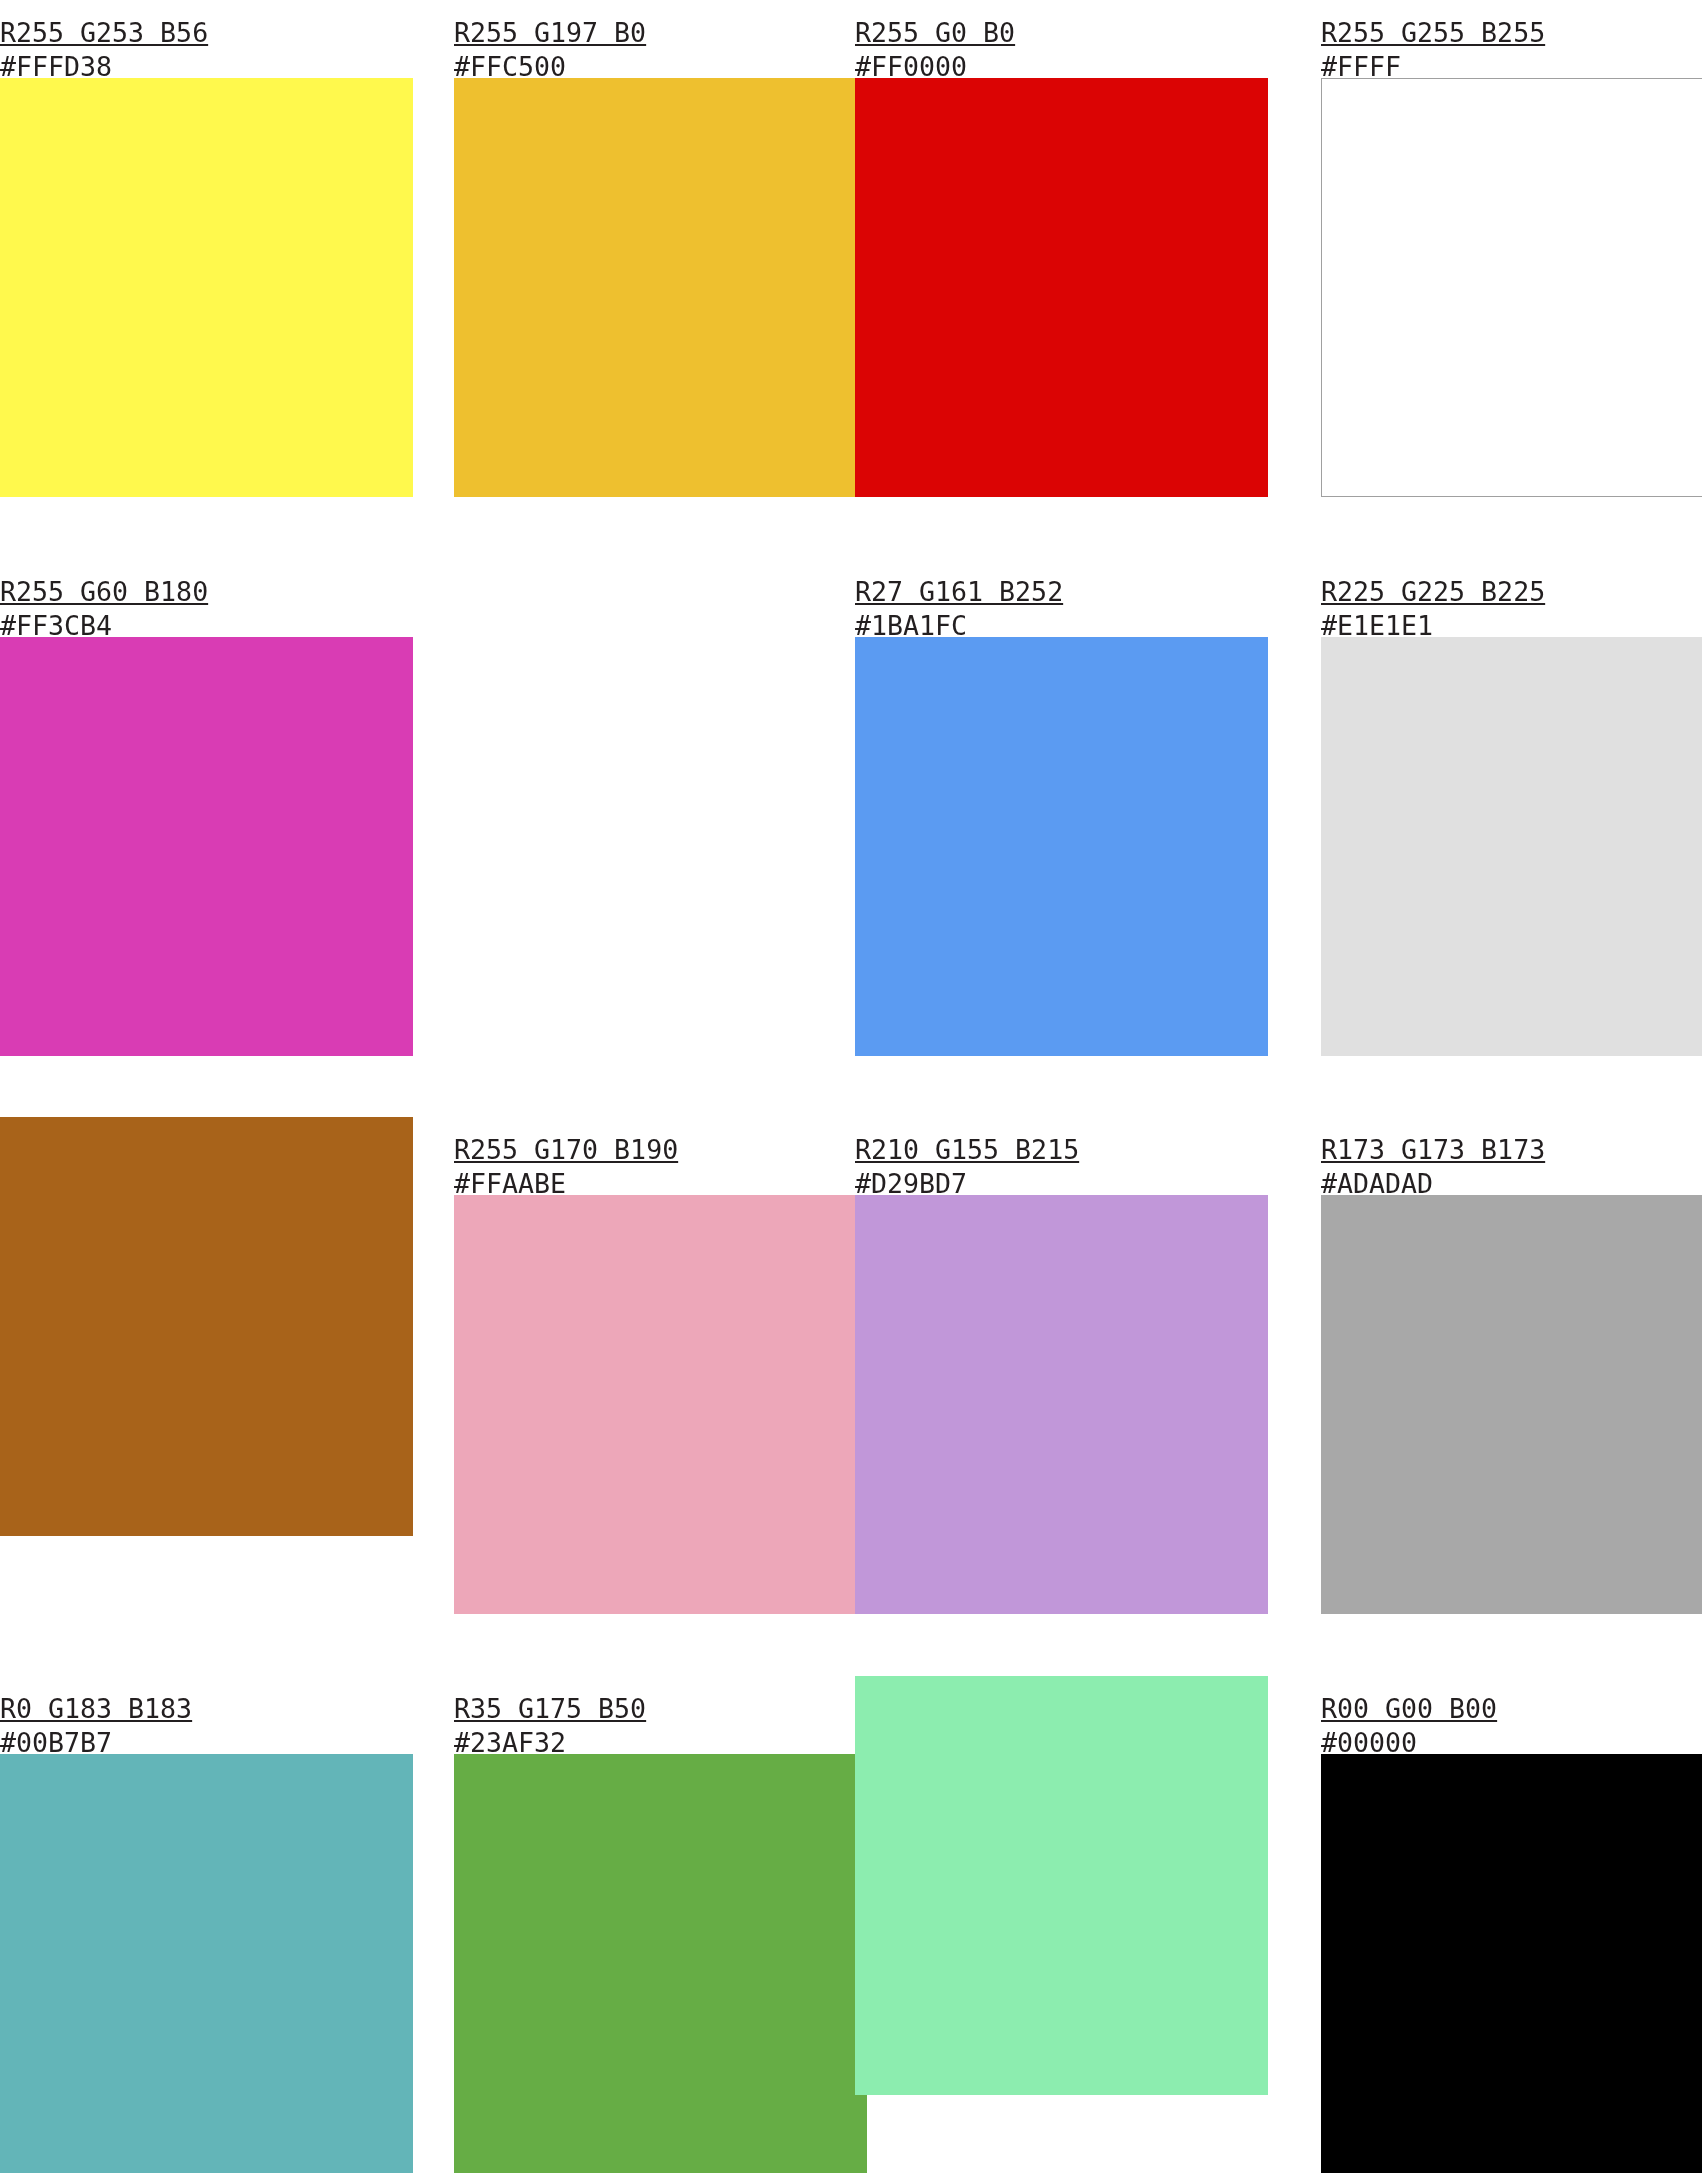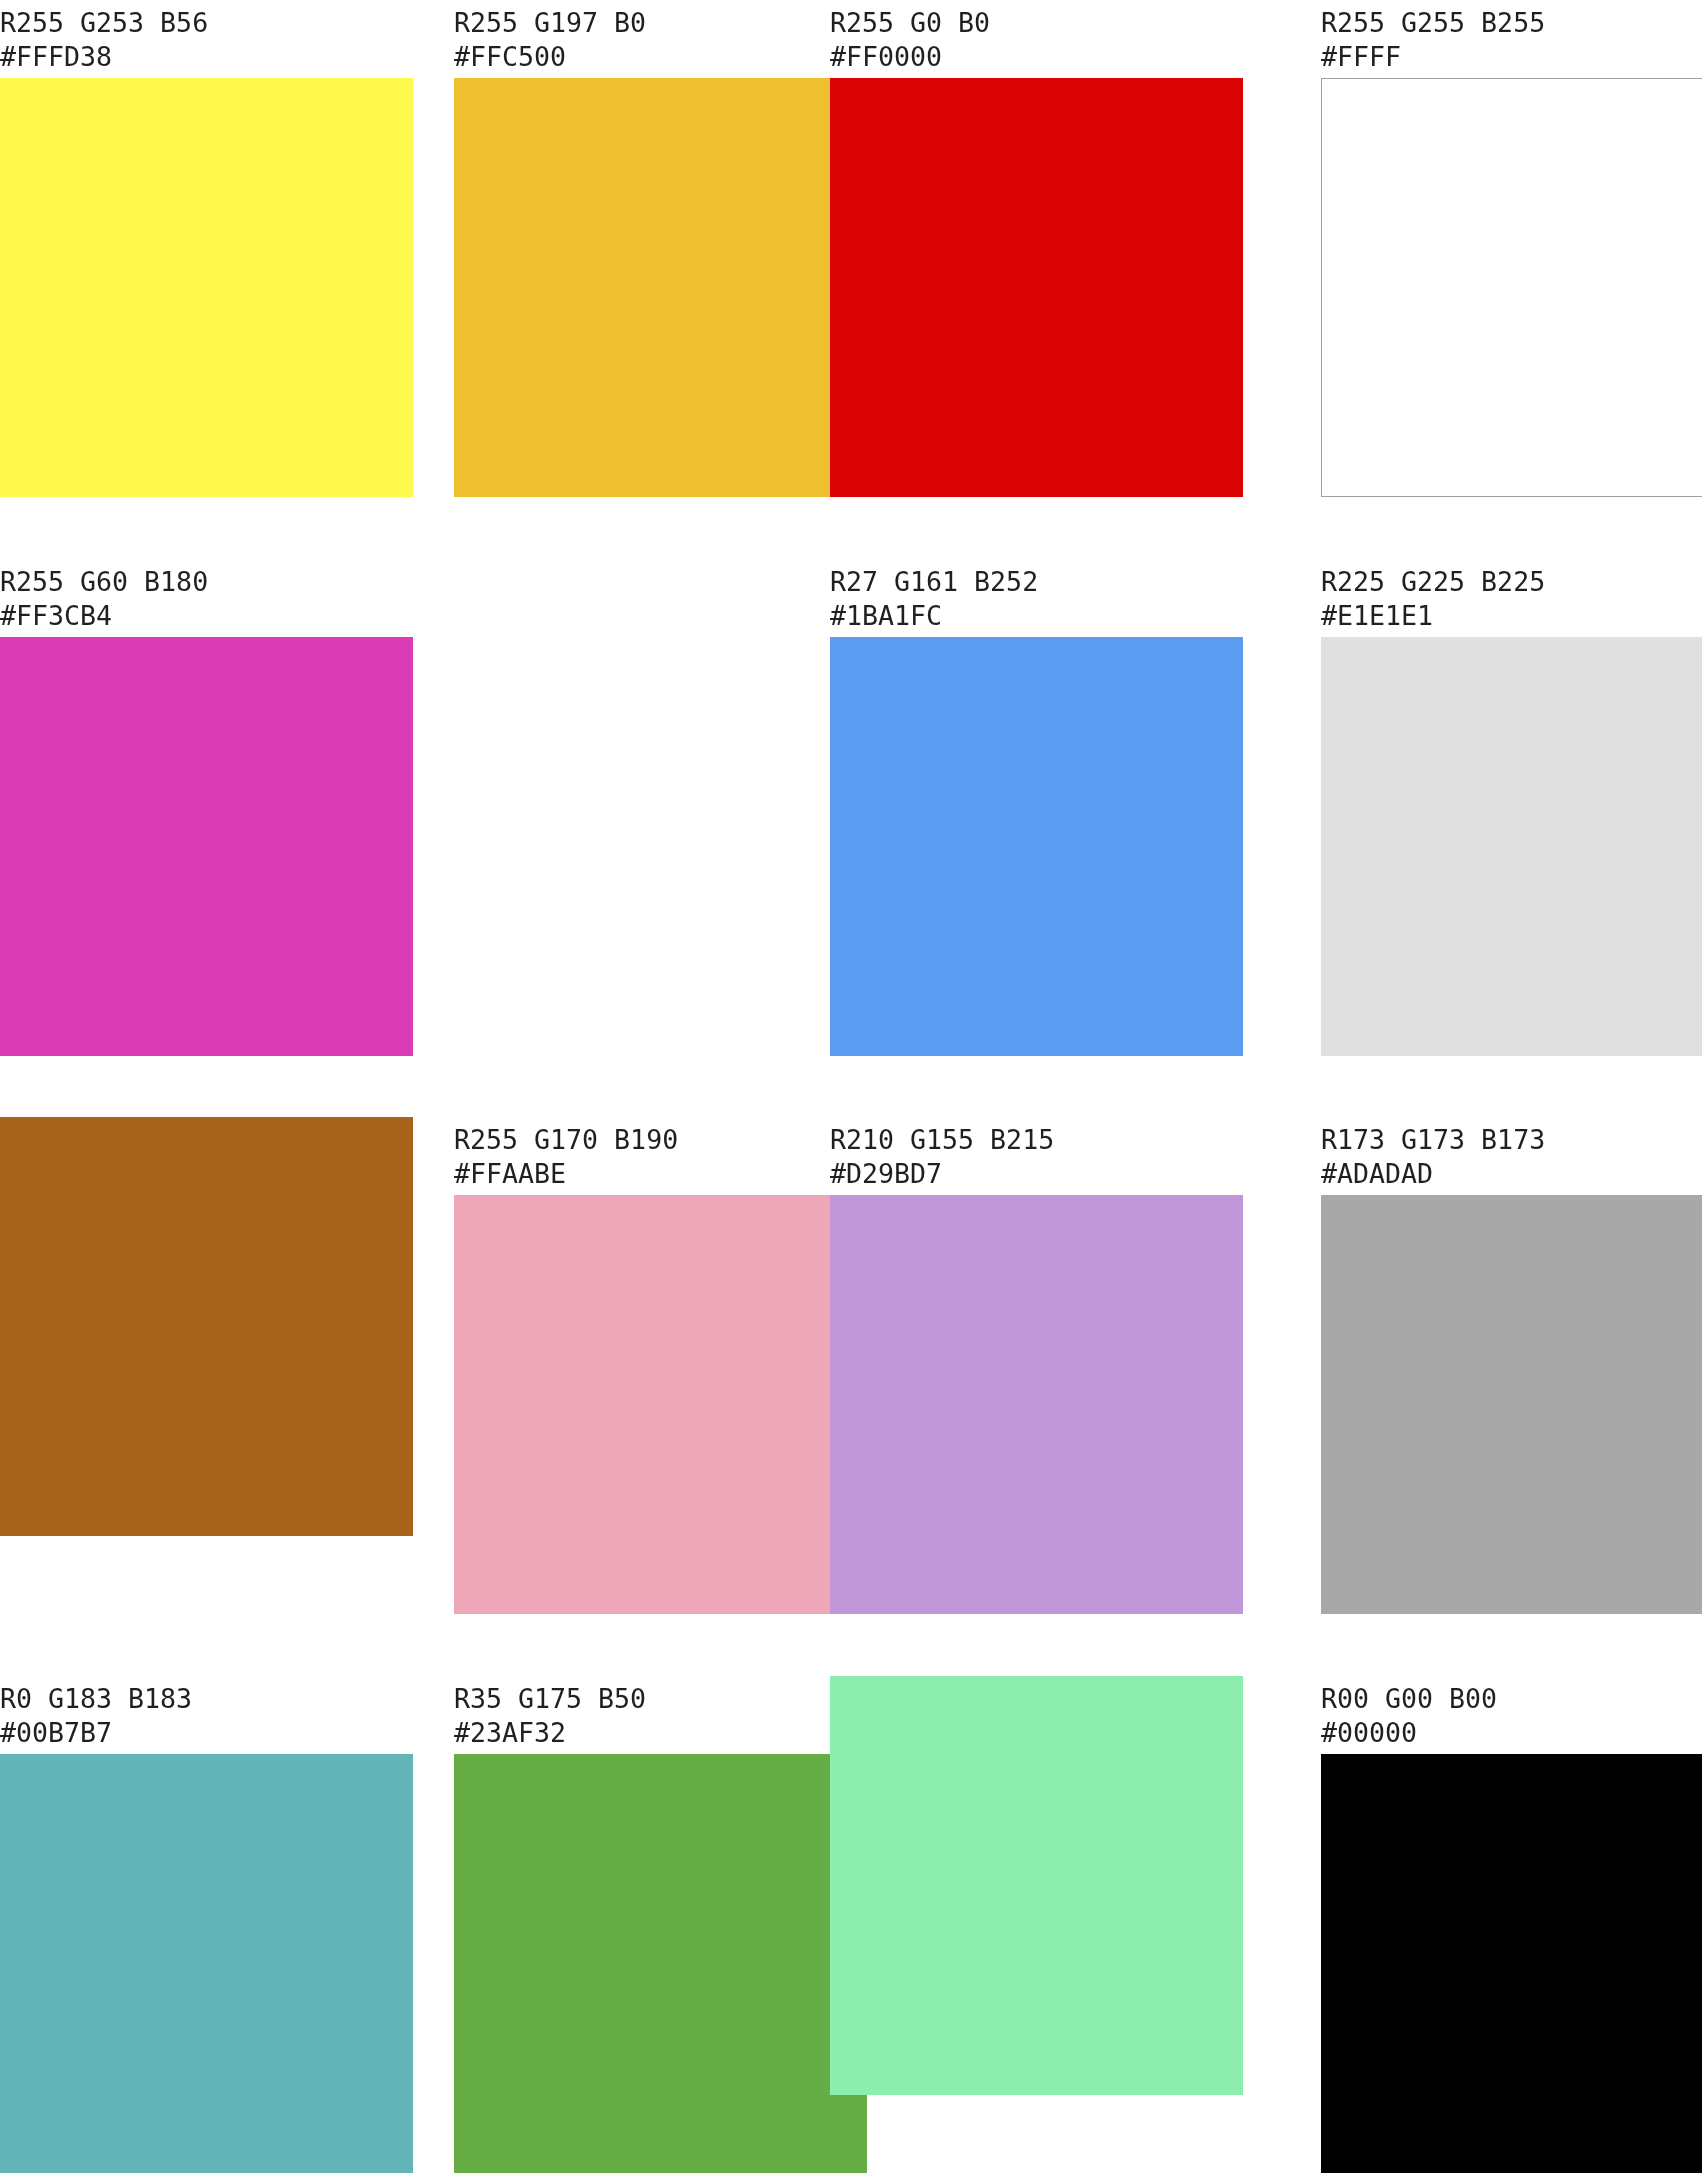--- a/index.html
+++ b/index.html
@@ -37,37 +37,38 @@
     font-family: "DejaVu Sans Mono", "Liberation Mono", monospace;
     font-size: 26.6px;
     line-height: 34px;
     letter-spacing: 0px;
     color: #231f20;
     white-space: pre;
     font-weight: 400;
   }
 
   .swatch-label-rgb {
-    padding-top: 6px;
+    padding-top: 16px;
+    text-decoration: underline;
   }
 
   .swatch-chip {
     width: 413px;
     height: 419px;
     box-sizing: border-box;
   }
 
   .swatch-chip.bordered {
     border: 1.8px solid #a0a0a0;
   }
 
   
   .col-0 { left: 0px; }
   .col-1 { left: 426px; margin-left: 28px; }
-  .col-2 { left: 830px; }
+  .col-2 { left: 855px; }
   .col-3 { left: 1321px; }
 
   
   .row-0 { top: 0px; }
   .row-1 { top: 559px; }
   .row-2 { top: 1117px; }
   .row-3 { top: 1676px; }
 </style>
 </head>
 <body>

